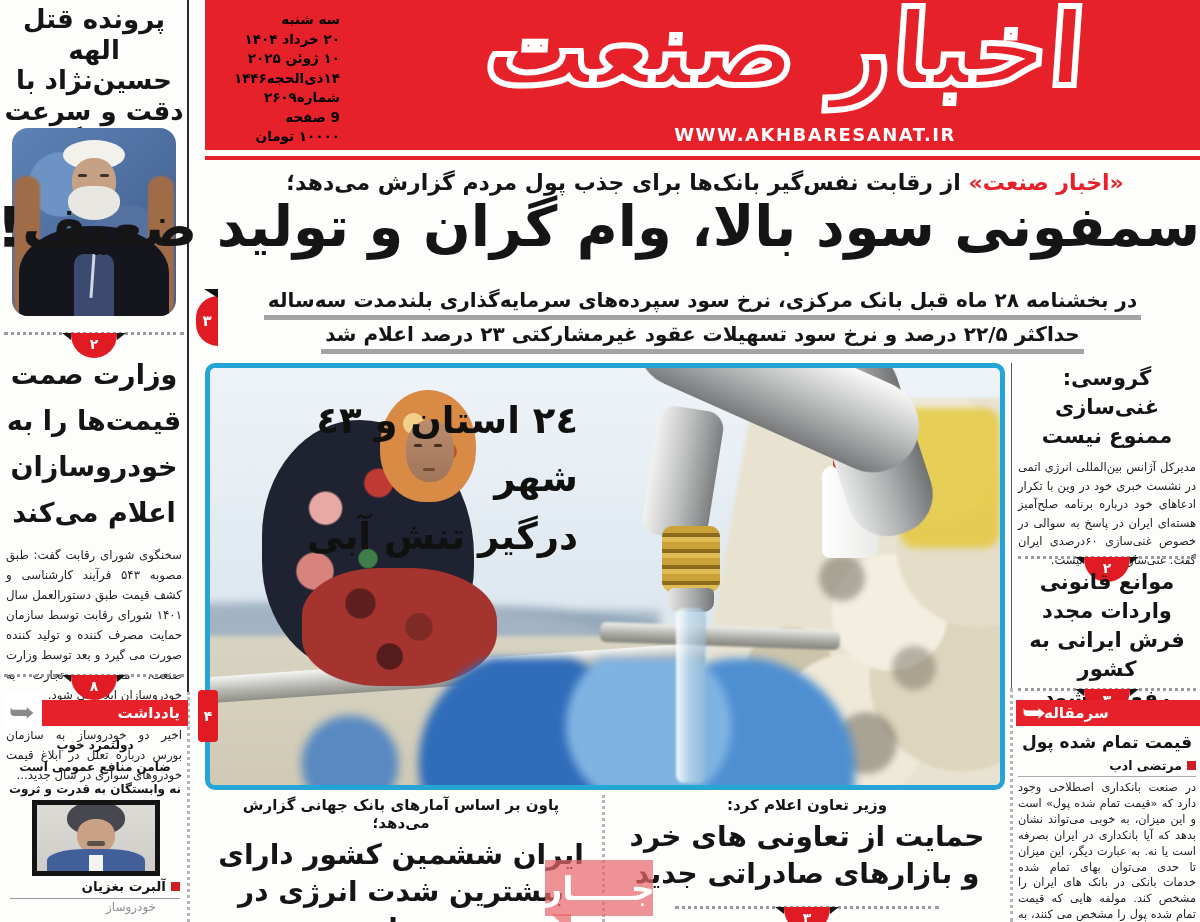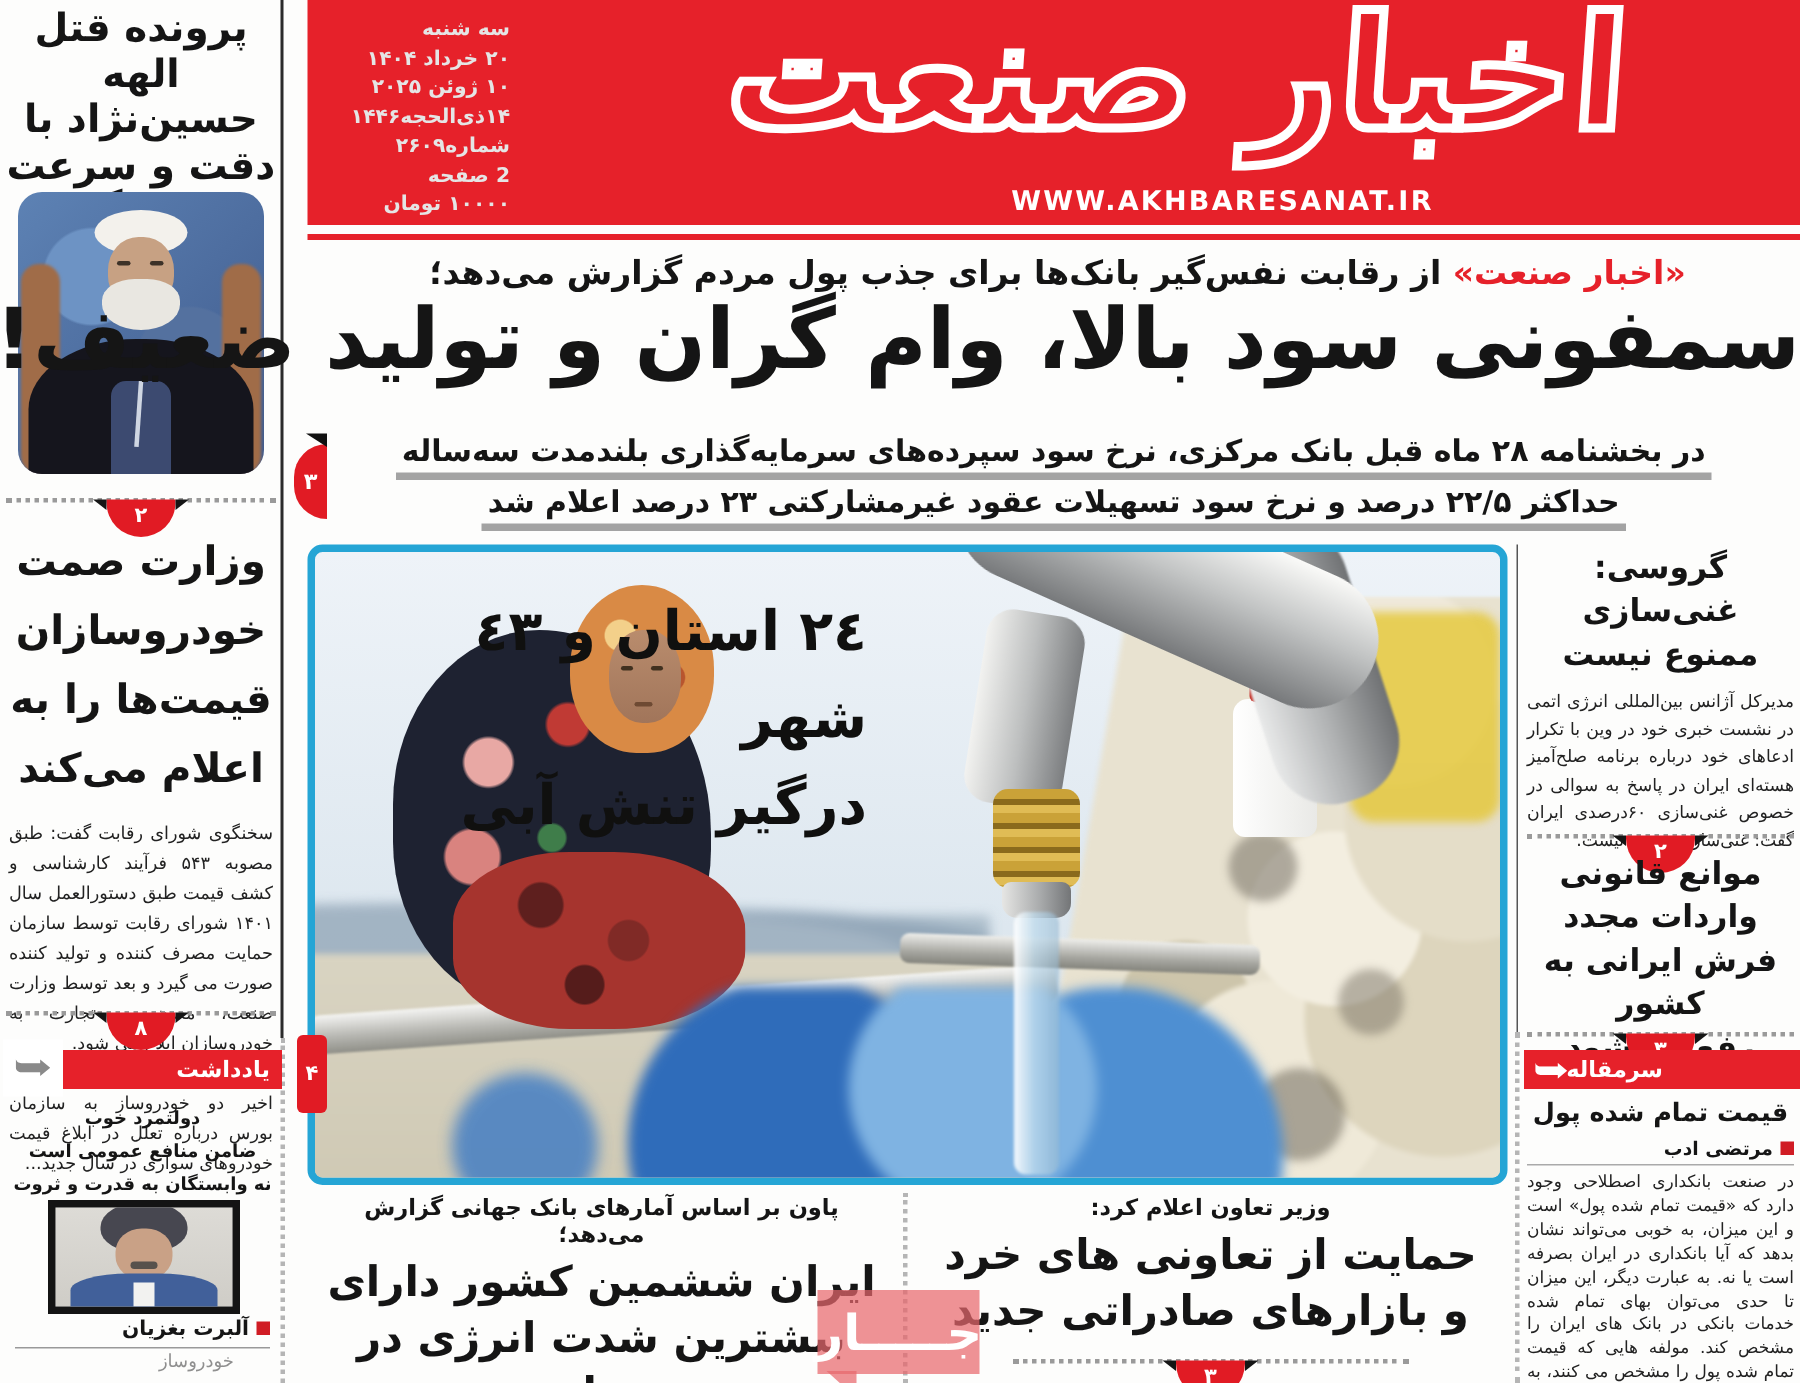--- a/index.html
+++ b/index.html
@@ -12,21 +12,21 @@
   
   .vline-left{left:187px;top:0;width:2px;height:692px;background:#2b2b2b;}
   .vline-left-dot{left:187px;top:692px;height:230px;border-left:3px dotted #b5b5b5;width:0;}
   .vline-right{left:1011px;top:363px;width:1px;height:325px;background:#555;}
   .vline-right-dot{left:1010px;top:688px;height:234px;border-left:3px dotted #b5b5b5;width:0;}
   .vline-bottom-mid{left:602px;top:795px;height:127px;border-left:3px dotted #b5b5b5;width:0;}
 
   
   .masthead{left:205px;top:0;width:995px;height:150px;background:#e6212a;}
   .masthead-underline{left:205px;top:156px;width:995px;height:4px;background:#e6212a;}
-  .dateblock{position:absolute;right:860px;top:10px;width:125px;color:#e5e5e5;
+  .dateblock{position:absolute;right:860px;top:10px;width:125px;color:#000000;
     font-size:13.5px;font-weight:bold;line-height:19.5px;text-align:right;direction:rtl;}
   .logo{position:absolute;left:170px;top:-12px;width:820px;text-align:center;
     font-size:104px;font-weight:bold;color:#e6212a;
     -webkit-text-stroke:6px #ffffff;letter-spacing:-4px;transform:skewX(-4deg);}
   .logo-url{position:absolute;left:390px;bottom:5px;width:440px;text-align:center;
     color:#fff;font-weight:bold;font-size:18px;letter-spacing:1.5px;}
 
   
   .kicker{left:215px;top:170px;width:980px;text-align:center;font-size:22px;font-weight:bold;direction:rtl;}
   .kicker .brand{color:#e6212a;}
@@ -234,41 +234,41 @@
   </div>
 
   <div class="abs masthead">
     <div class="logo">اخبار صنعت</div>
     <div class="dateblock">
       <div>سه شنبه</div>
       <div>۲۰ خرداد ۱۴۰۴</div>
       <div>۱۰ ژوئن ۲۰۲۵</div>
       <div>۱۴ذی‌الحجه۱۴۴۶</div>
       <div>شماره۲۶۰۹</div>
-      <div>2 صفحه</div>
+      <div>9 صفحه</div>
       <div>۱۰۰۰۰ تومان</div>
     </div>
     <div class="logo-url">WWW.AKHBARESANAT.IR</div>
   </div>
   <div class="abs masthead-underline"></div>
 
   <div class="abs kicker">
     <span class="brand">«اخبار صنعت»</span><span> از رقابت نفس‌گیر بانک‌ها برای جذب پول مردم گزارش می‌دهد؛</span>
   </div>
   <div class="abs lead-headline">سمفونی سود بالا، وام گران و تولید ضعیف!</div>
   <div class="abs deck">
     <div>در بخشنامه ۲۸ ماه قبل بانک مرکزی، نرخ سود سپرده‌های سرمایه‌گذاری بلندمدت سه‌ساله</div><br>
     <div>حداکثر ۲۲/۵ درصد و نرخ سود تسهیلات عقود غیرمشارکتی ۲۳ درصد اعلام شد</div>
   </div>
   <div class="abs lead-tab">۳</div>
 
   <div class="abs lc-title">
     <div>وزارت صمت</div>
+    <div>قیمت‌ها را به</div>
     <div>خودروسازان</div>
-    <div>قیمت‌ها را به</div>
     <div>اعلام می‌کند</div>
   </div>
   <div class="abs lc-body">سخنگوی شورای رقابت گفت: طبق مصوبه ۵۴۳ فرآیند کارشناسی و کشف قیمت طبق دستورالعمل سال ۱۴۰۱ شورای رقابت توسط سازمان حمایت مصرف کننده و تولید کننده صورت می گیرد و بعد توسط وزارت صنعت، معدن و تجارت به خودروسازان ابلاغ می شود.
 سپهر دادجوی توکلی با اشاره نامه اخیر دو خودروساز به سازمان بورس درباره تعلل در ابلاغ قیمت خودروهای سواری در سال جدید...</div>
   <div class="abs div-dot" style="left:4px;top:674px;width:180px;">
     <span class="badge">۸</span>
   </div>
 
   <div class="abs secbar note-bar">
     <span class="arrow-box">

